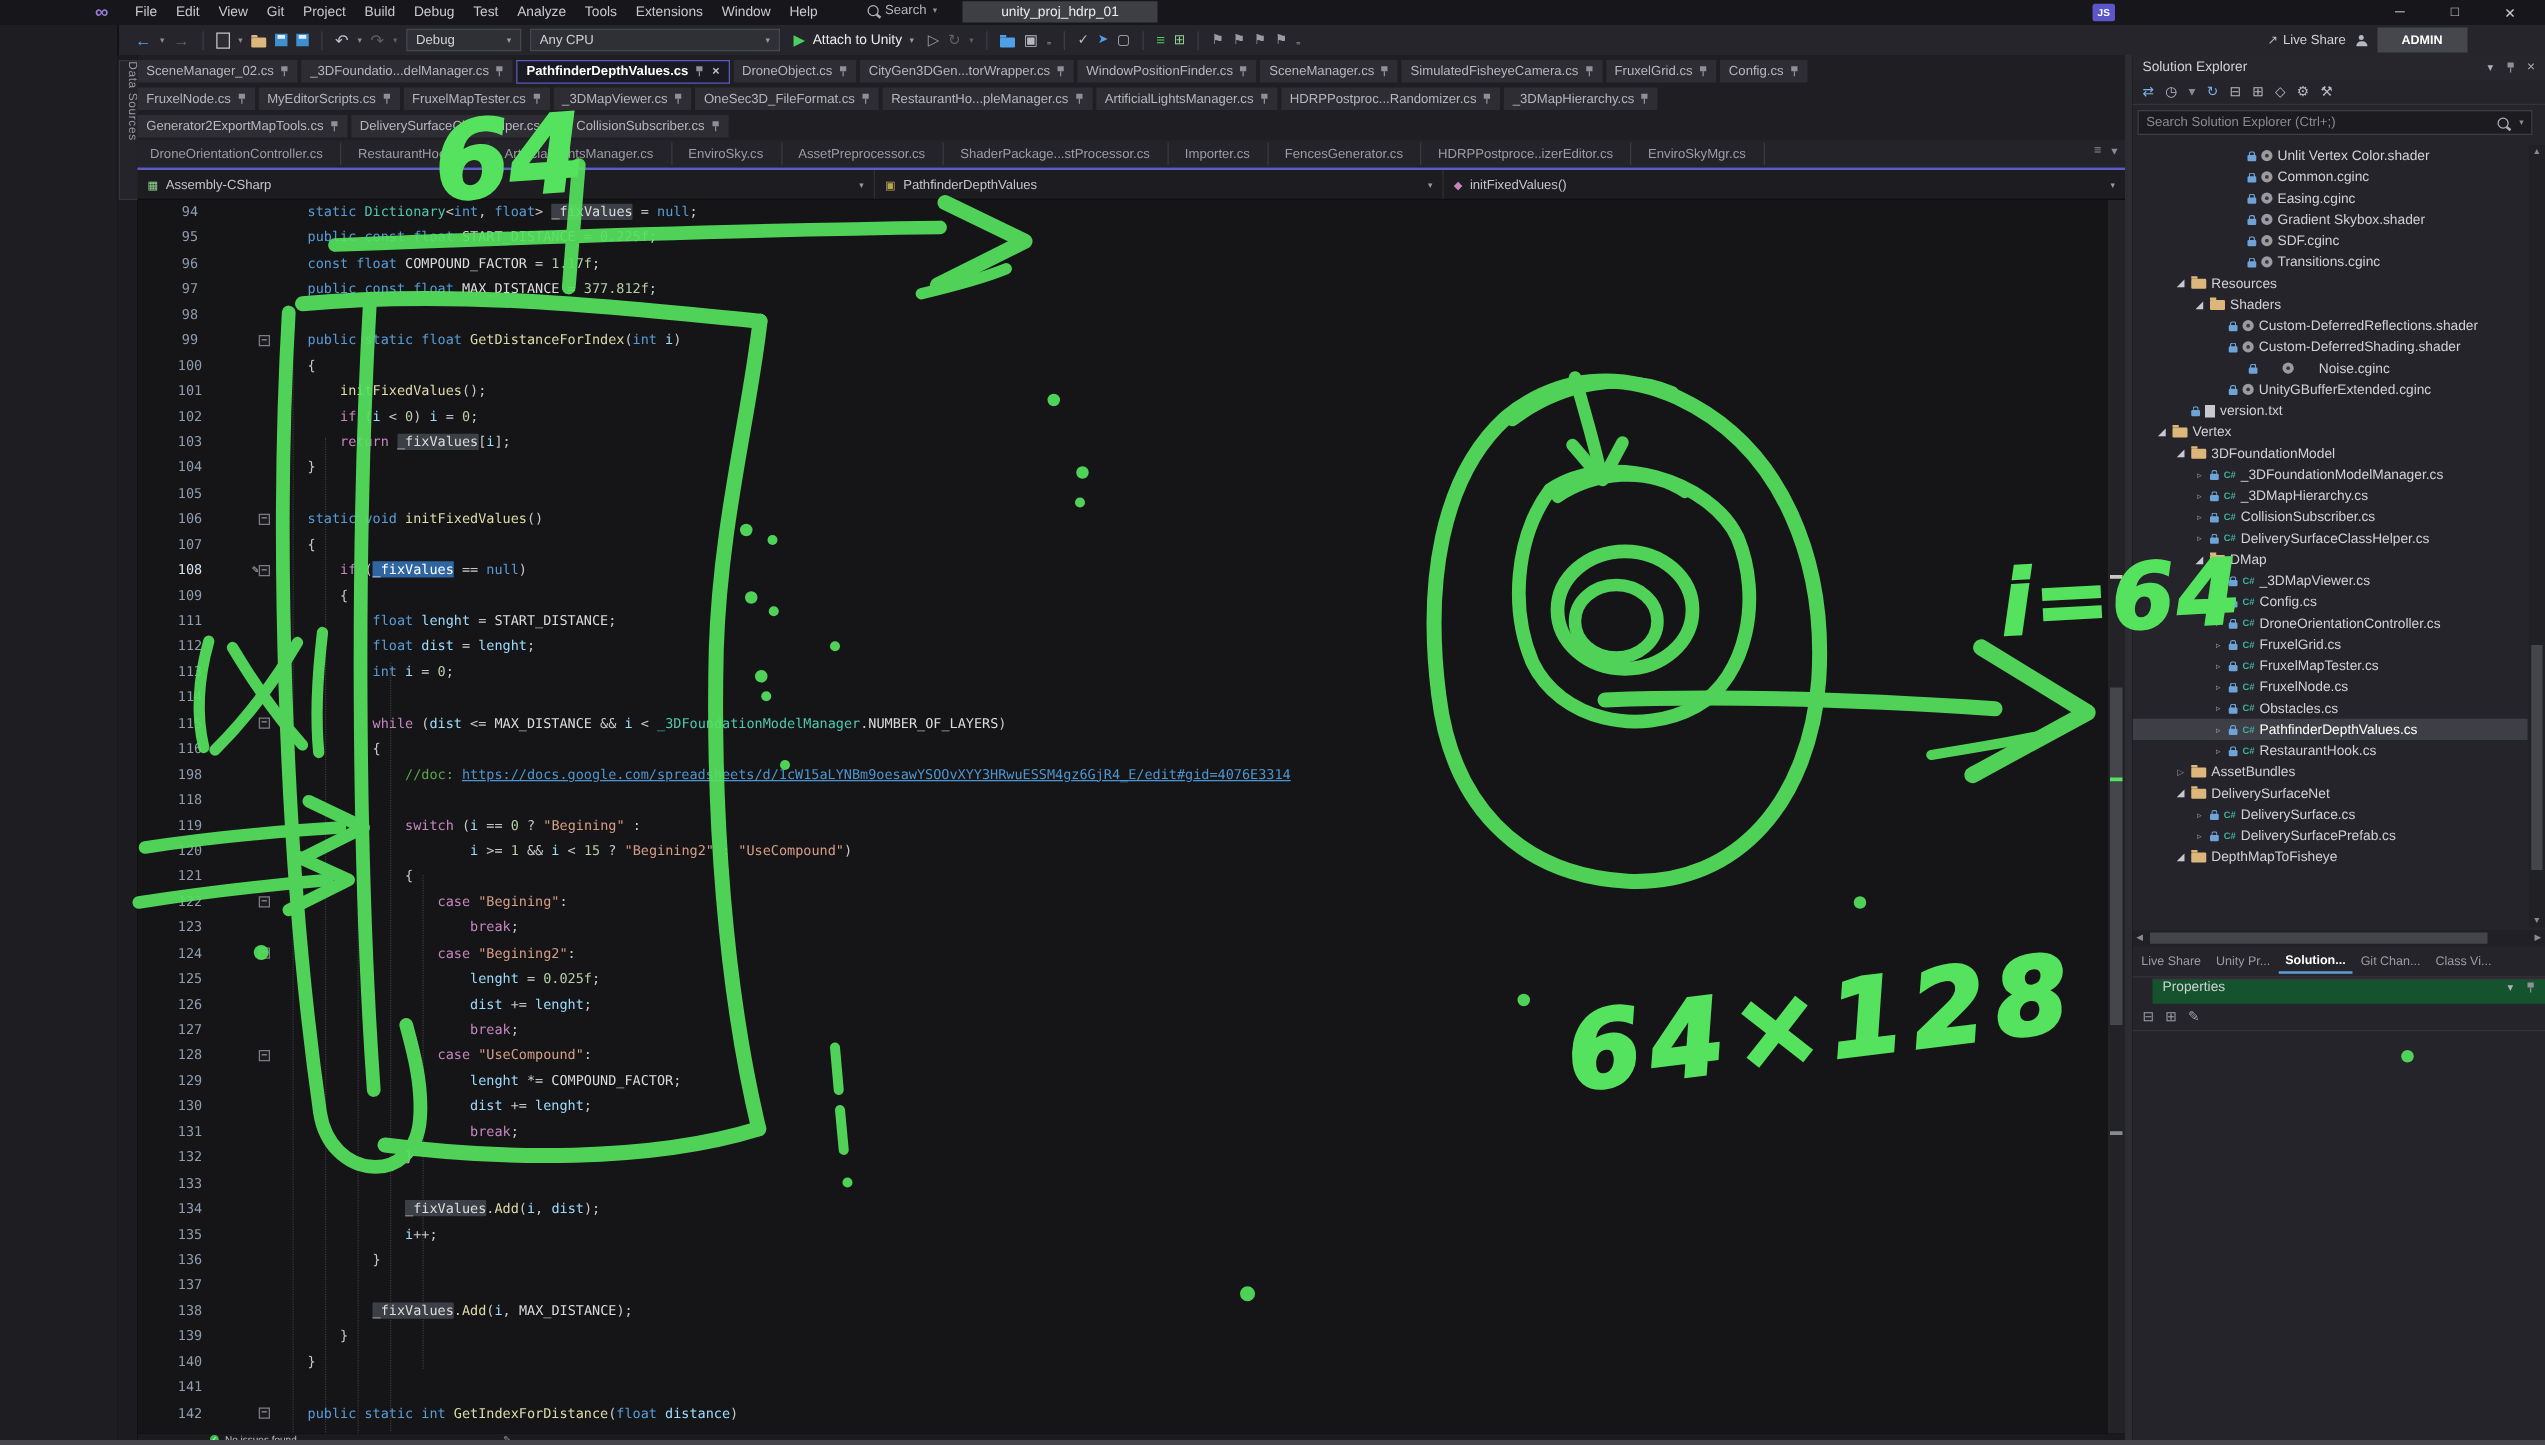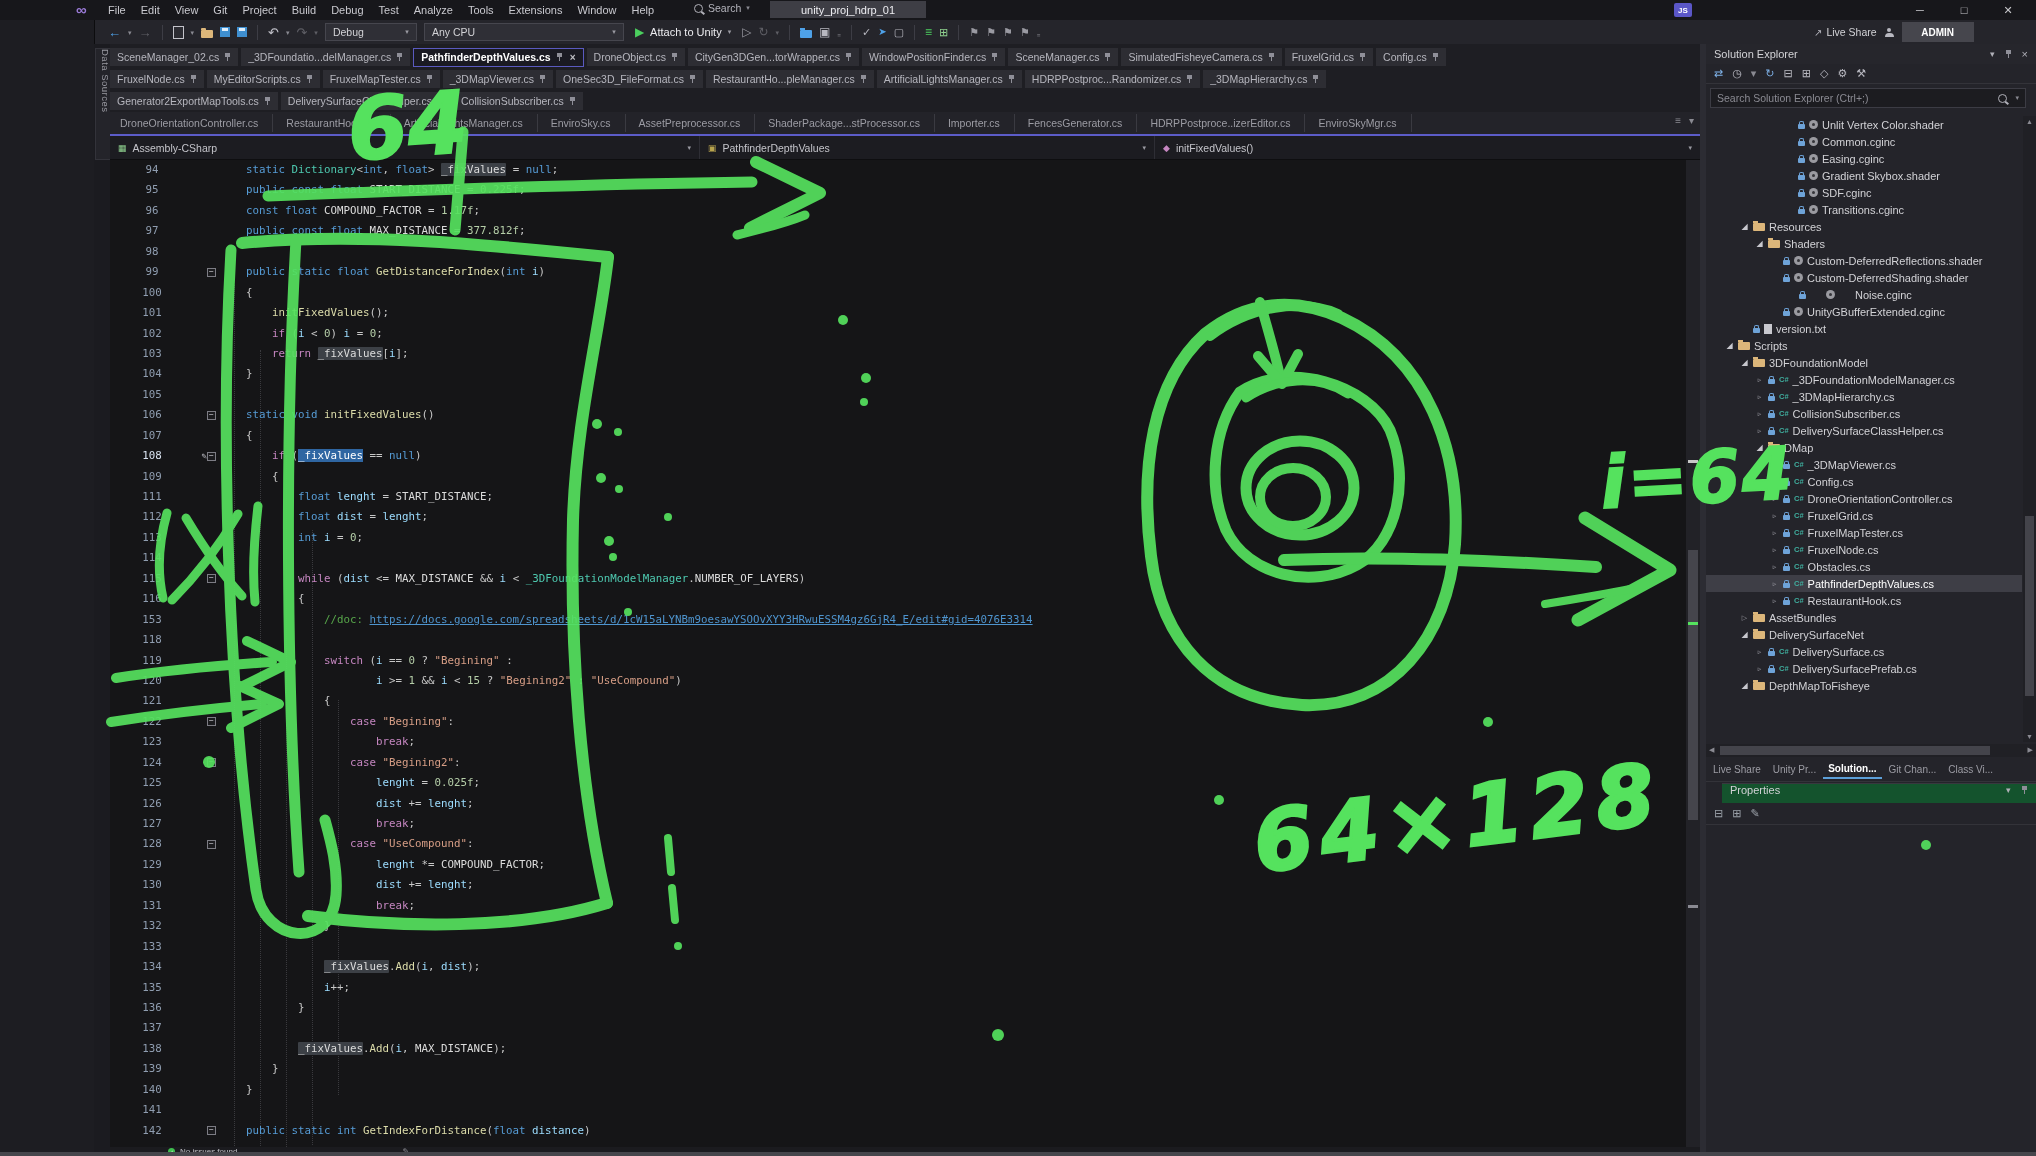--- a/index.html
+++ b/index.html
@@ -529,21 +529,21 @@
           <span class="foldbox">−</span>
         </span>
         <span class="cl"><span class="tk-pln">            </span><span class="tk-ctl">while</span><span class="tk-pln"> (</span><span class="tk-loc">dist</span><span class="tk-pln"> &lt;= </span><span class="tk-fld">MAX_DISTANCE</span><span class="tk-pln"> &amp;&amp; </span><span class="tk-loc">i</span><span class="tk-pln"> &lt; </span><span class="tk-typ">_3DFoundationModelManager</span><span class="tk-pln">.</span><span class="tk-fld">NUMBER_OF_LAYERS</span><span class="tk-pln">)</span></span>
       </div>
       <div class="code-line">
         <span class="ln">116</span>
         <span class="fold"></span>
         <span class="cl"><span class="tk-pln">            {</span></span>
       </div>
       <div class="code-line">
-        <span class="ln">153</span>
+        <span class="ln">198</span>
         <span class="fold"></span>
         <span class="cl"><span class="tk-pln">                </span><span class="tk-com">//doc: </span><span class="tk-lnk">https://docs.google.com/spreadsheets/d/1cW15aLYNBm9oesawYSOOvXYY3HRwuESSM4gz6GjR4_E/edit#gid=4076E3314</span></span>
       </div>
       <div class="code-line">
         <span class="ln">118</span>
         <span class="fold"></span>
         <span class="cl"></span>
       </div>
       <div class="code-line">
         <span class="ln">119</span>
@@ -789,21 +789,21 @@
       </div>
       <div class="tree-row" style="padding-left: 34px;">
         <span class="tr-arrow"></span>
         <span class="ico-lock"></span>
         <span class="ico-file"></span>
         <span>version.txt</span>
       </div>
       <div class="tree-row" style="padding-left: 19px;">
         <span class="tr-arrow open">◢</span>
         <span class="ico-folder"></span>
-        <span>Scripts</span>
+        <span>Vertex</span>
       </div>
       <div class="tree-row" style="padding-left: 34px;">
         <span class="tr-arrow open">◢</span>
         <span class="ico-folder"></span>
         <span>3DFoundationModel</span>
       </div>
       <div class="tree-row" style="padding-left: 49px;">
         <span class="tr-arrow">▹</span>
         <span class="ico-lock"></span>
         <span class="cs-badge">C#</span>

